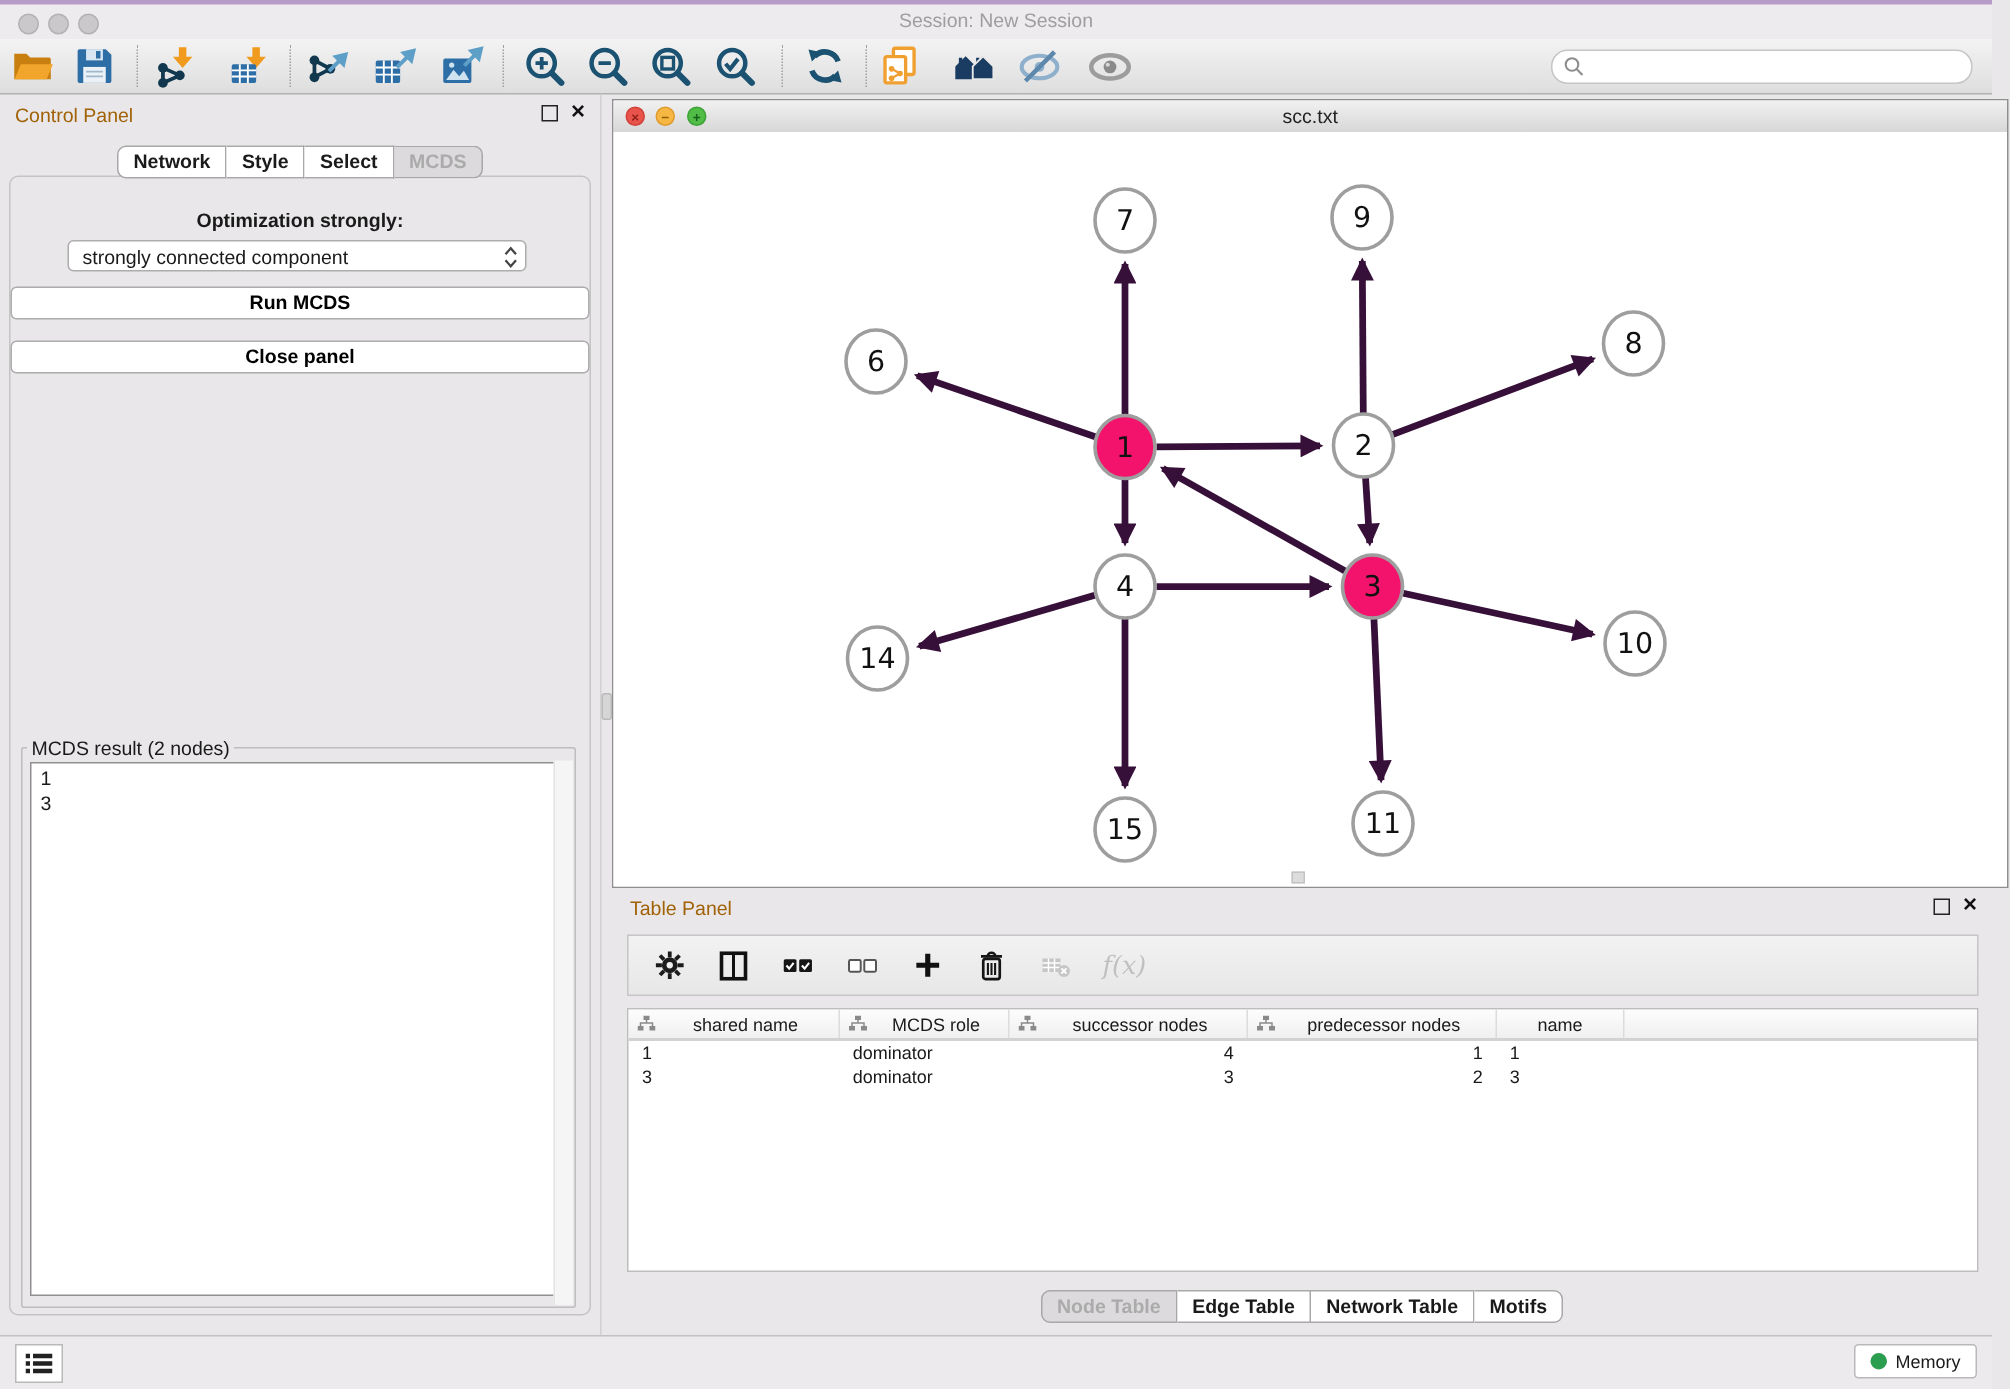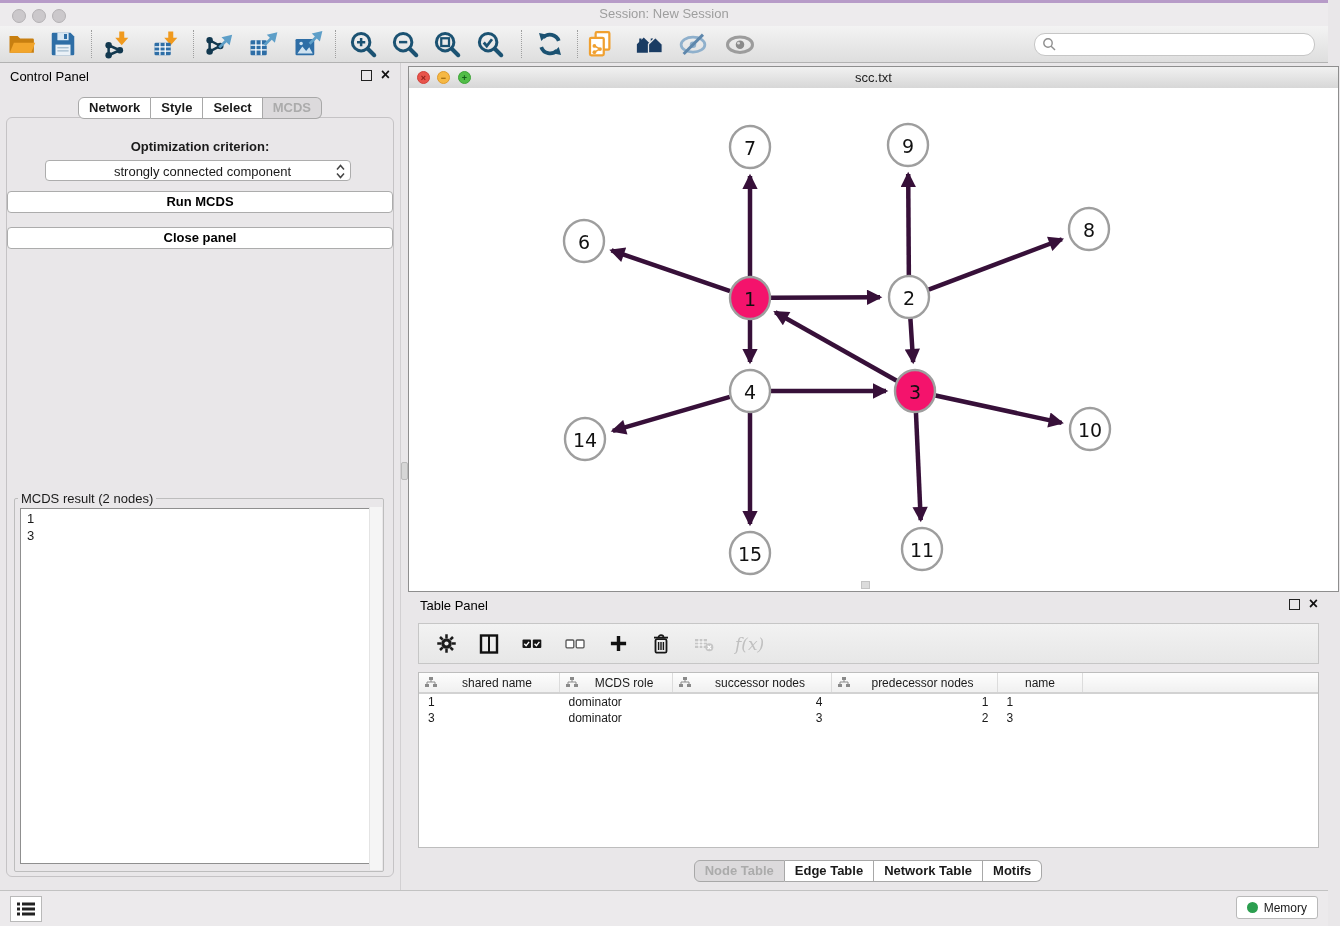--- a/index.html
+++ b/index.html
@@ -18,33 +18,33 @@
   .toolbar{position:absolute;left:0;top:26px;right:0;height:36px;background:linear-gradient(#F3F3F3,#DEDEDE);border-bottom:1px solid #B2B2B2;}
   .tbtn{position:absolute;top:3px;width:34px;height:30px;display:flex;align-items:center;justify-content:center;cursor:default;}
   .sep{position:absolute;top:4px;height:28px;width:0;border-left:1px dotted #9F9F9F;}
   .search-wrap{position:absolute;top:7px;right:13px;width:279px;height:21px;background:#FFF;border:1px solid #C6C6C6;border-radius:11px;}
   .search-wrap svg{position:absolute;left:7px;top:3px;}
   .search-input{position:absolute;left:24px;right:8px;top:1px;bottom:1px;border:none;outline:none;font-size:12px;background:transparent;}
 
   
   .control-panel{position:absolute;left:0;top:63px;width:400px;height:827px;}
   .cp-header{position:relative;height:26px;}
-  .panel-title{position:absolute;left:10px;top:6px;font-size:13px;color:#000000;}
+  .panel-title{position:absolute;left:10px;top:6px;font-size:13px;color:#a16207;}
   .panel-btns{position:absolute;right:10px;top:6px;display:flex;gap:9px;align-items:center;}
   .float-btn{width:9px;height:9px;border:1.5px solid #222;background:transparent;}
   .close-btn{font-size:16px;font-weight:900;line-height:12px;color:#111;}
   .tabstrip{display:flex;justify-content:center;}
   .cp-tabs{position:absolute;left:0;right:0;top:34px;z-index:2;}
   .tab{height:20px;line-height:20px;padding:0 10px;background:#FFF;border:1px solid #A8A8A8;border-left:none;font-size:13px;font-weight:600;white-space:nowrap;}
   .tab:first-child{border-left:1px solid #A8A8A8;border-radius:6px 0 0 6px;}
   .tab:last-child{border-radius:0 6px 6px 0;}
   .tab.sel{background:#DCDADC;color:#ABABAB;}
   .cp-box{position:absolute;left:6px;right:6px;top:54px;bottom:13px;border:1px solid #C5C3C5;border-radius:6px;}
   .opt-label{margin-top:21px;text-align:center;font-size:13px;font-weight:600;}
-  .criterion{position:absolute;left:38px;width:306px;top:42px;height:21px;background:#FFF;border:1px solid #ADADAD;border-radius:4px;font-size:13px;line-height:21px;padding-left:9px;box-sizing:border-box;text-align:center;}
+  .criterion{position:absolute;left:38px;width:306px;top:42px;height:21px;background:#FFF;border:1px solid #ADADAD;border-radius:4px;font-size:13px;line-height:21px;padding-left:9px;box-sizing:border-box;}
   .criterion svg{position:absolute;right:5px;top:3px;}
   .btn-row{position:absolute;left:0;right:0;top:73px;display:flex;justify-content:center;gap:14px;flex-direction:column;}
   .btn{height:22px;line-height:20px;padding:0 15px;background:#FFF;border:1px solid #ACACAC;border-radius:4px;font-size:13px;font-weight:600;}
   .result-fieldset{position:absolute;left:7px;right:9px;top:373px;bottom:4px;border:1px solid #BDBDBD;border-radius:2px;margin:0;padding:0;}
   .result-fieldset legend{font-size:13px;margin-left:3px;padding:0 3px;}
   .result-box{position:absolute;left:5px;right:5px;top:2px;bottom:7px;background:#FFF;border:1px solid #8F8F8F;font-size:13px;line-height:17px;padding:1px 6px;overflow:hidden;}
   .result-scroll{position:absolute;top:1px;bottom:1px;right:1px;width:12px;background:#F5F5F5;border-left:1px solid #E4E4E4;}
 
   
   .vsplit{position:absolute;left:400px;top:63px;width:8px;height:827px;}
@@ -249,21 +249,21 @@
         <span class="close-btn">×</span>
       </span>
     </div>
     <div class="tabstrip cp-tabs">
         <div class="tab">Network</div>
         <div class="tab">Style</div>
         <div class="tab">Select</div>
         <div class="tab sel">MCDS</div>
       </div>
     <div class="cp-box">
-      <div class="opt-label">Optimization criterion:</div>
+      <div class="opt-label">Optimization strongly:</div>
       <div class="criterion">
         <span>strongly connected component</span>
         <svg width="9" height="15" viewBox="0 0 9 15">
             <path d="M1,5.5 L4.5,1.5 L8,5.5 M1,9.5 L4.5,13.5 L8,9.5" fill="none" stroke="#444" stroke-width="1.5"></path>
           </svg>
       </div>
       <div class="btn-row">
         <button class="btn">Run MCDS</button>
         <button class="btn">Close panel</button>
       </div>

